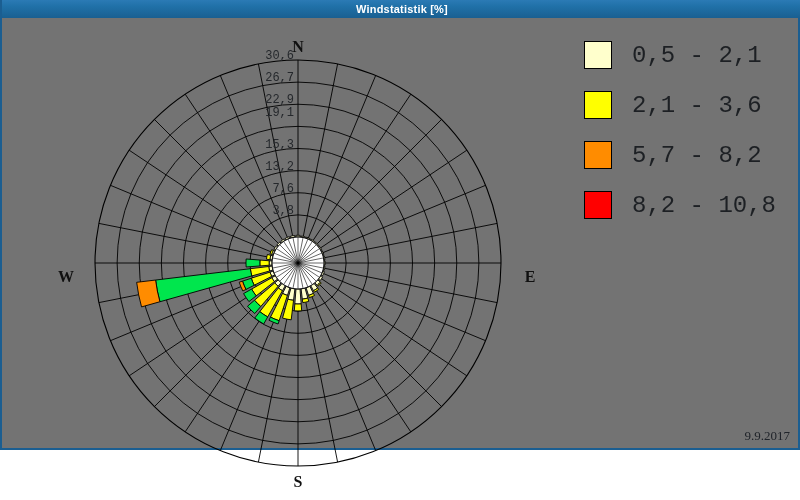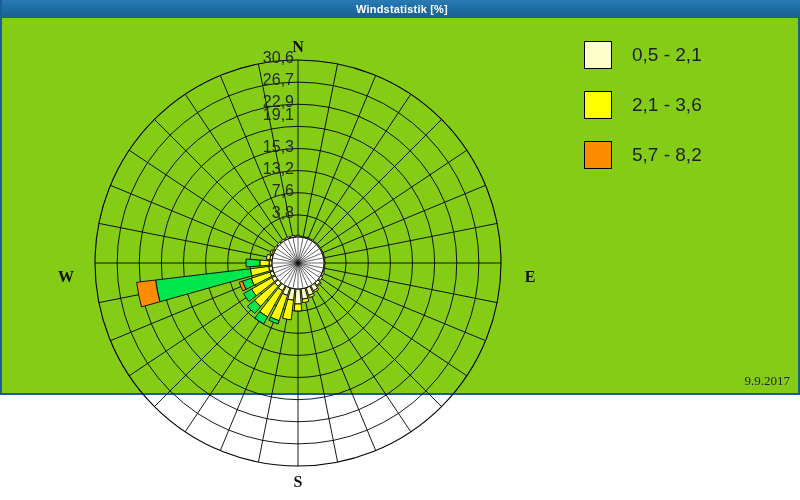--- a/index.html
+++ b/index.html
@@ -7,23 +7,23 @@
     background: #ffffff;
   }
   body {
     width: 800px; height: 500px;
     font-family: "Liberation Serif", serif;
     overflow: hidden;
   }
 
   #window {
     position: relative;
-    width: 800px; height: 395px;
+    width: 800px; height: 450px;
     box-sizing: border-box;
-    background: #84cc16;
+    background: #737373;
     border: 2px solid #1b5e91;
     border-top: none;
   }
 
   #titlebar {
     position: absolute;
     left: 0; top: 0;
     width: 800px; height: 18px;
     background: linear-gradient(to bottom, #2b7ab5 0%, #2071a8 35%, #1a5f91 100%);
     color: #ffffff;
@@ -57,22 +57,22 @@
     text-align: center;
     white-space: nowrap;
   }
   #dir-n { left: 276px; top: 20px; width: 40px; }
   #dir-s { left: 276px; top: 455px; width: 40px; }
   #dir-e { left: 508px; top: 250px; width: 40px; }
   #dir-w { left: 44px;  top: 250px; width: 40px; }
 
   .tick-label {
     position: absolute;
-    font-family: Liberation Sans, sans-serif;
-    font-size: 16px;
+    font-family: Liberation Mono, monospace;
+    font-size: 12px;
     color: #25282c;
     text-align: right;
     white-space: nowrap;
     width: 42px;
   }
 
   #legend {
     position: absolute;
     left: 582px; top: 30px;
     width: 210px;
@@ -83,22 +83,22 @@
     height: 50px;
   }
   .swatch {
     width: 28px; height: 28px;
     border: 1.5px solid #000000;
     box-sizing: border-box;
     flex: 0 0 auto;
   }
   .legend-text {
     margin-left: 20px;
-    font-family: Liberation Sans, sans-serif;
-    font-size: 19px;
+    font-family: Liberation Mono, monospace;
+    font-size: 24px;
     color: #1d2024;
     white-space: nowrap;
   }
   .legend-text.gt {
     margin-left: 28px;
   }
 
   #datestamp {
     position: absolute;
     right: 8px; bottom: 4px;
@@ -279,17 +279,21 @@
         <div class="legend-text">0,5 - 2,1</div>
       </div>
       <div class="legend-row">
         <div class="swatch" style="background: rgb(255, 255, 0);"></div>
         <div class="legend-text">2,1 - 3,6</div>
       </div>
       <div class="legend-row">
         <div class="swatch" style="background: rgb(255, 140, 0);"></div>
         <div class="legend-text">5,7 - 8,2</div>
       </div>
+      <div class="legend-row">
+        <div class="swatch" style="background: rgb(255, 0, 0);"></div>
+        <div class="legend-text">8,2 - 10,8</div>
+      </div>
     </div>
 
   <div id="datestamp">9.9.2017</div>
 
 </div>
 
 </body></html>

